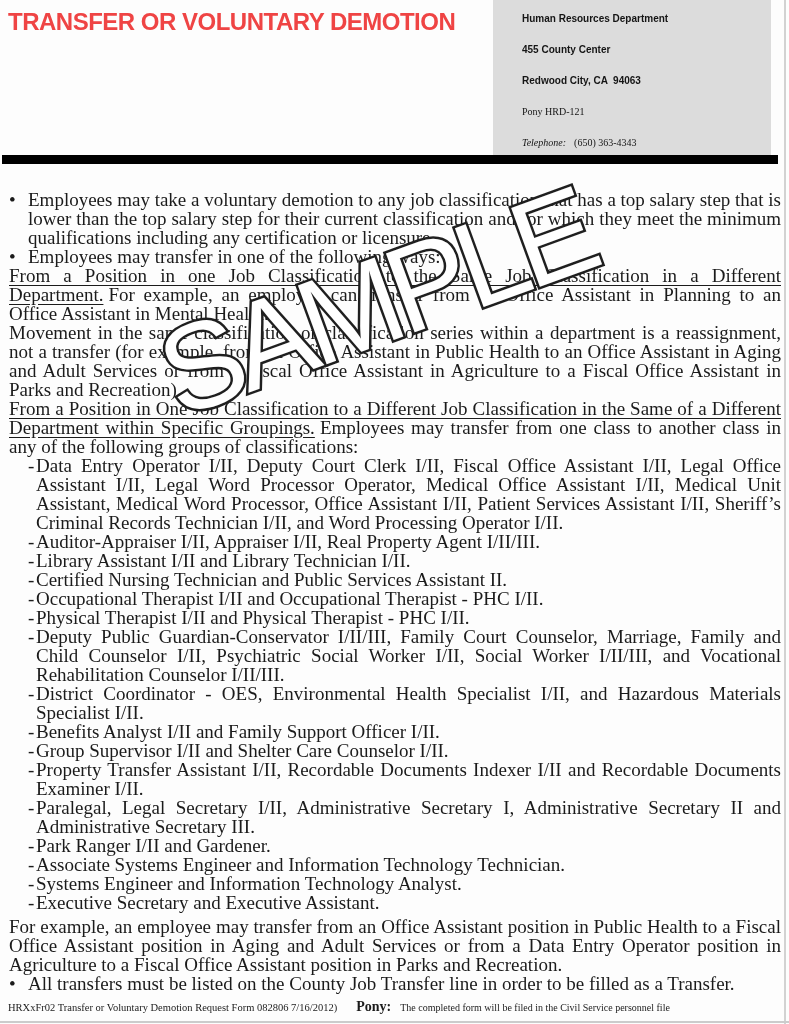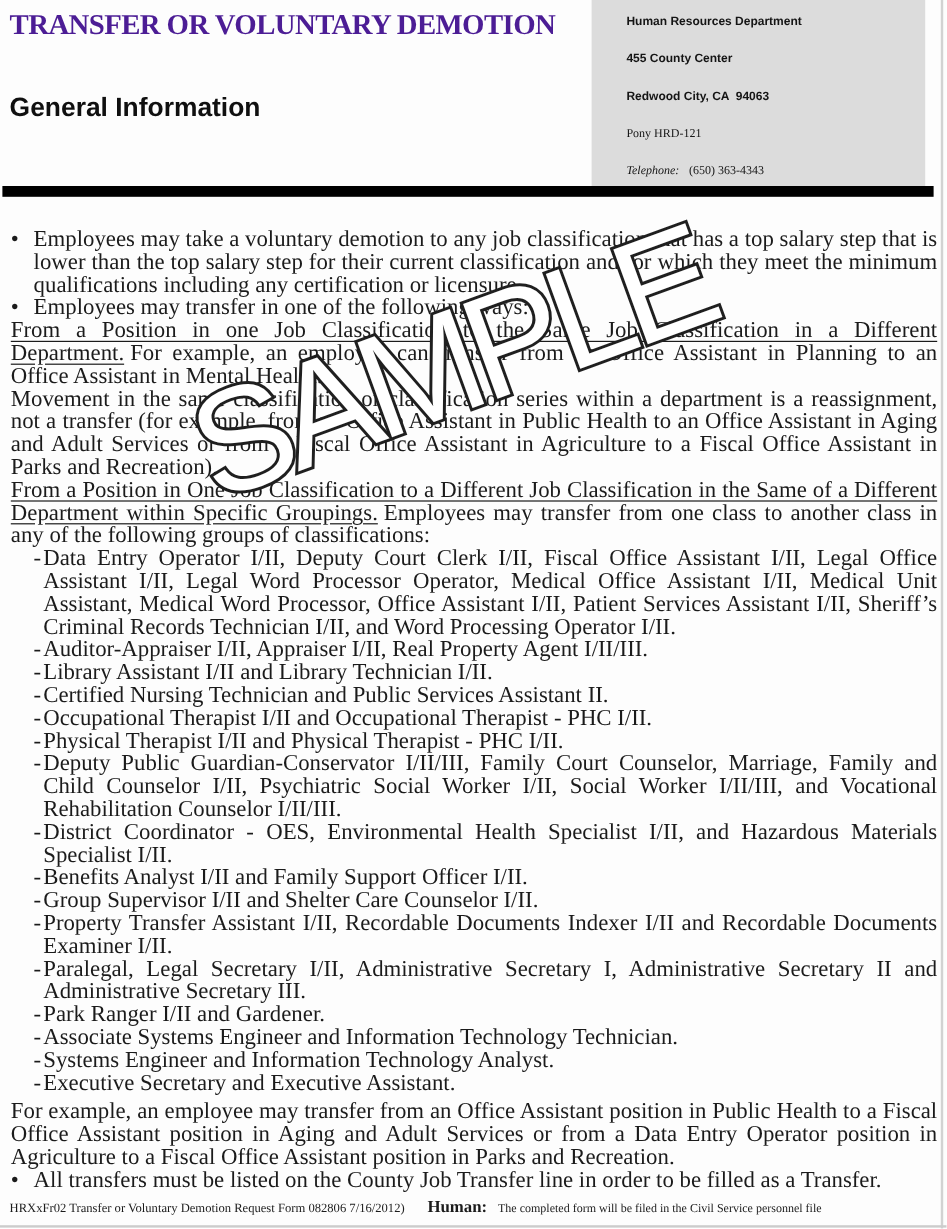--- a/index.html
+++ b/index.html
@@ -6,22 +6,22 @@
   html,body { margin:0; padding:0; background:#ffffff; }
   .page {
     position:relative; width:789px; height:1024px;
     background:#fdfdfd; overflow:hidden;
     color:#1b1b1b;
     font-family:"Liberation Serif", serif;
   }
   
   .doc-title {
     position:absolute; left:8px; top:8px; margin:0;
-    font-family:Liberation Serif, serif;
-    font-size:24px; font-weight:bold; letter-spacing:-0.5px; color:#4c1d95;
+    font-family:Liberation Sans, sans-serif;
+    font-size:24px; font-weight:bold; letter-spacing:-0.5px; color:#ef4444;
     white-space:nowrap;
   }
   .doc-subtitle {
     position:absolute; left:8px; top:77px; margin:0;
     font-family:"Liberation Sans", sans-serif;
     font-size:22px; font-weight:bold; color:#101010;
     white-space:nowrap;
   }
   .dept-box {
     position:absolute; left:493px; top:0; width:278px; height:155px;
@@ -88,21 +88,20 @@
   
   .right-edge  { position:absolute; right:3px; top:0; width:2px; height:1024px; background:#d2d2d2; }
   .bottom-edge { position:absolute; left:0; bottom:1px; width:789px; height:2px; background:#cccccc; }
 </style>
 </head>
 <body>
 
 <div class="page">
 
   <h1 class="doc-title">TRANSFER OR VOLUNTARY DEMOTION</h1>
-  <h2 class="doc-subtitle">General Information</h2>
 
   <aside class="dept-box">
     <p>Human Resources Department</p>
     <p>455 County Center</p>
     <p>Redwood City, CA  94063</p>
     <p class="serif">Pony HRD-121</p>
     <p class="tel"><span class="tel-label">Telephone:</span><span class="tel-num">(650) 363-4343</span></p>
   </aside>
 
   <div class="rule"></div>
@@ -141,20 +140,20 @@
     </ul>
 
     <p class="indent example">For example, an employee may transfer from an Office Assistant position in Public Health to a Fiscal Office Assistant position in Aging and Adult Services or from a Data Entry Operator position in Agriculture to a Fiscal Office Assistant position in Parks and Recreation.</p>
 
     <p class="bullet b3"><span class="mark">•</span><span>All transfers must be listed on the County Job Transfer line in order to be filled as a Transfer.</span></p>
 
   </main>
 
   <footer class="footer">
     <span class="form-id">HRXxFr02 Transfer or Voluntary Demotion Request Form 082806 7/16/2012)</span>
-    <span class="note-label">Human:</span>
+    <span class="note-label">Pony:</span>
     <span class="note-text">The completed form will be filed in the Civil Service personnel file</span>
   </footer>
 
   <div class="right-edge"></div>
   <div class="bottom-edge"></div>
 
 </div>
 
 </body></html>

